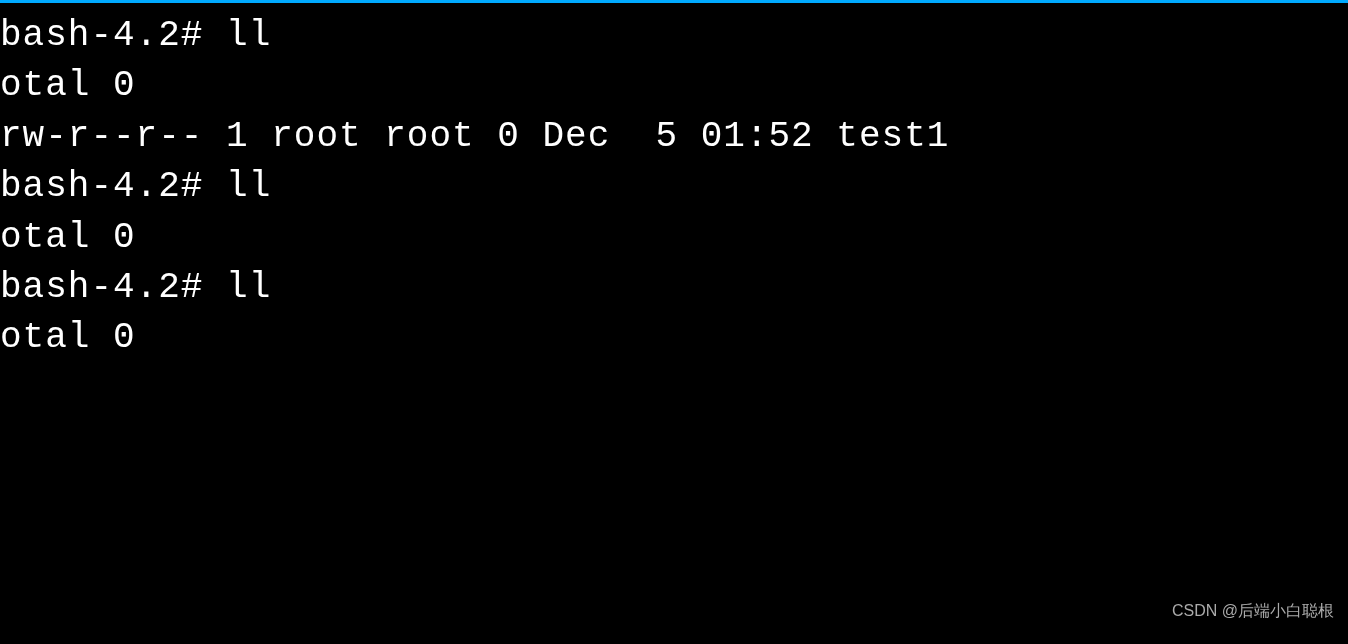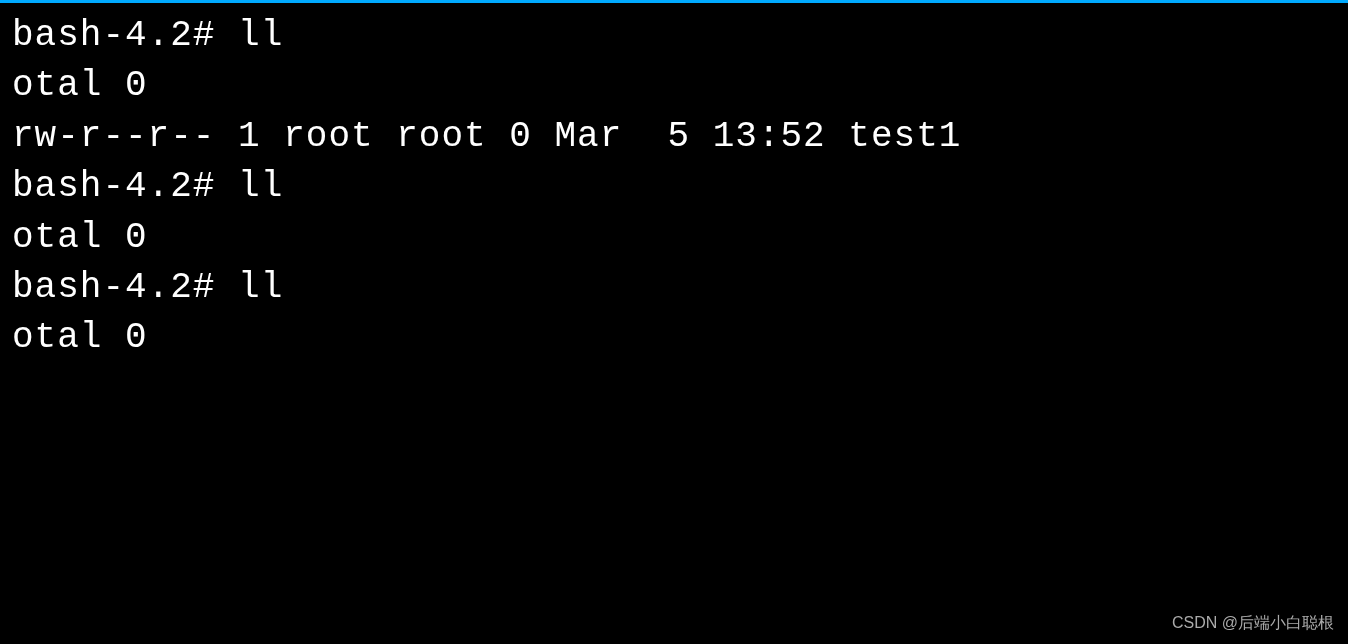--- a/index.html
+++ b/index.html
@@ -13,51 +13,51 @@
       background-color: #000000;
       font-family: "Consolas", "Courier New", monospace;
       font-size: 36px;
       color: #ffffff;
       line-height: 1.4;
       position: relative;
       border-top: 3px solid #00aaff;
       overflow: hidden;
     }
     .terminal {
-      padding: 8px 0 0 12px;
+      padding: 8px 0 0 0;
       font-family: Liberation Mono, monospace;
     }
     .line {
       white-space: pre;
       letter-spacing: 1px;
     }
     .cursor {
       display: inline-block;
       width: 20px;
       height: 38px;
       background-color: #00ff00;
       vertical-align: text-bottom;
       margin-bottom: 2px;
     }
     .watermark {
       position: absolute;
-      bottom: 10px;
+      bottom: 22px;
       right: 14px;
       font-size: 16px;
       color: #aaaaaa;
       font-family: Arial, sans-serif;
       letter-spacing: 0;
     }
   </style>
 </head>
 <body>
 
 <div class="terminal">
   <div class="line">bash-4.2# ll</div>
   <div class="line">otal 0</div>
-  <div class="line">rw-r--r-- 1 root root 0 Mar  5 13:52 test1</div>
+  <div class="line">rw-r--r-- 1 root root 0 Dec  5 01:52 test1</div>
   <div class="line">bash-4.2# ll</div>
   <div class="line">otal 0</div>
   <div class="line">bash-4.2# ll</div>
   <div class="line">otal 0</div>
 </div>
 
 <div class="watermark">CSDN @后端小白聪根</div>
 
 </body></html>

